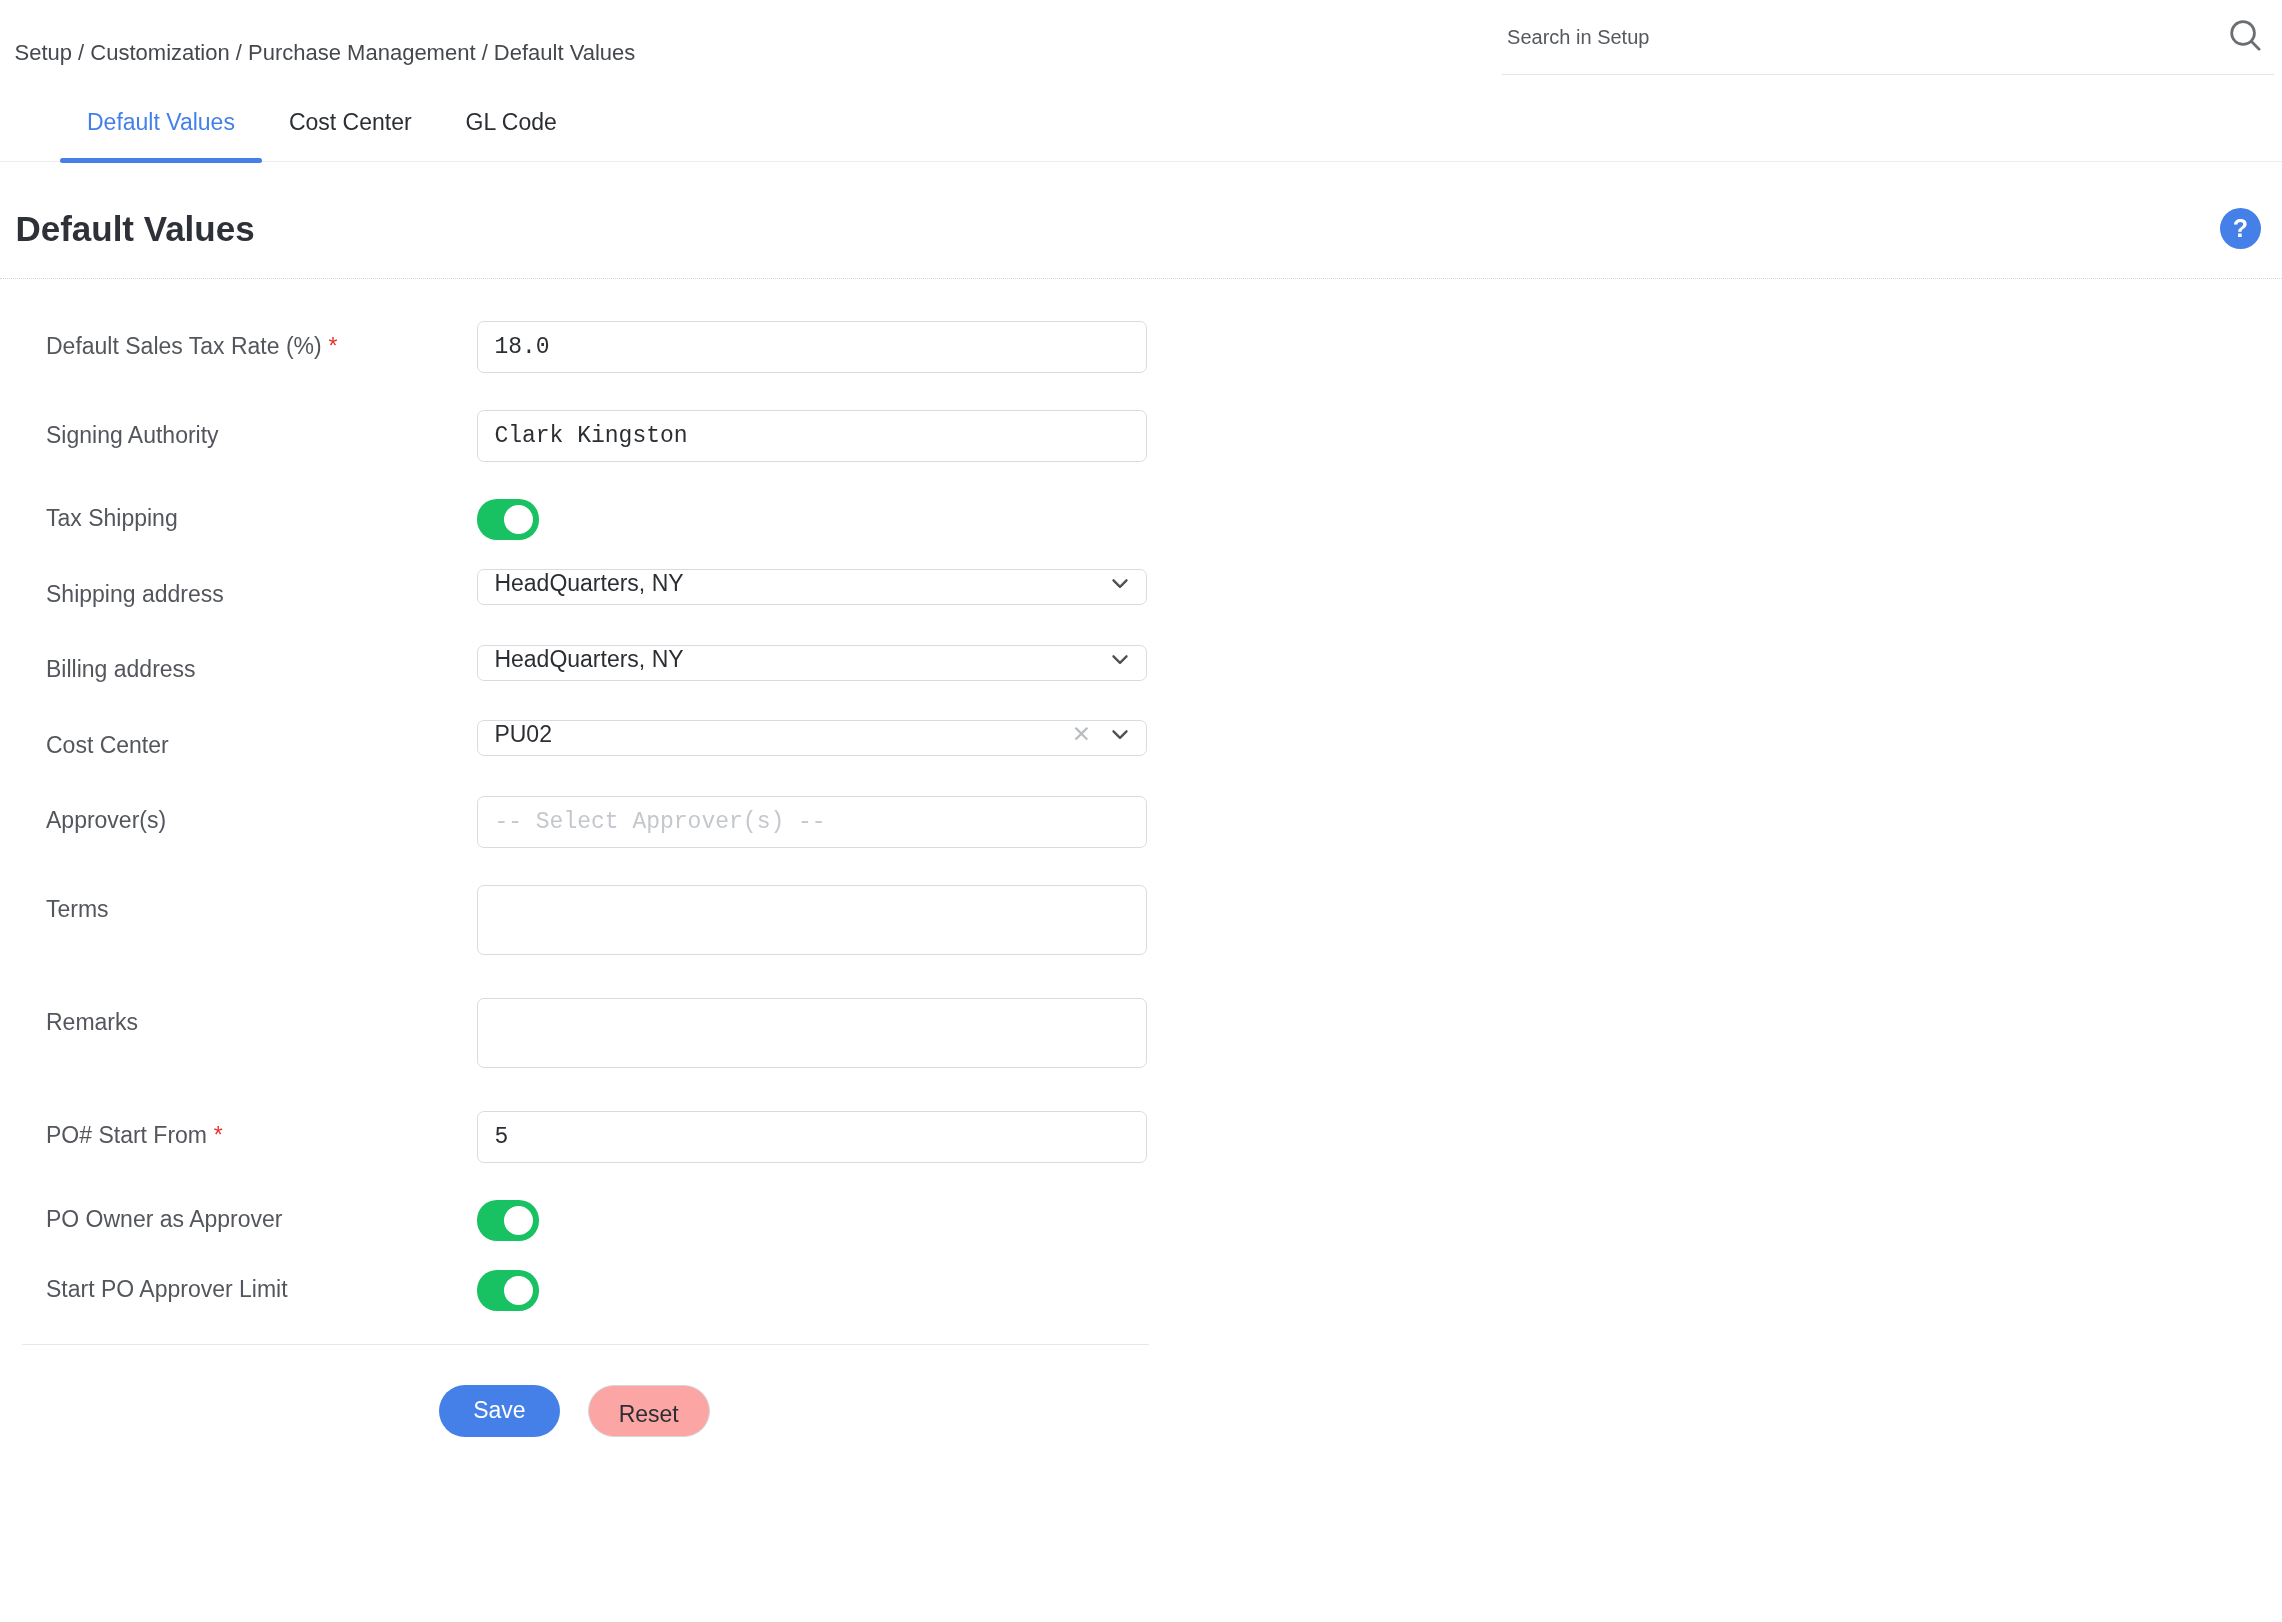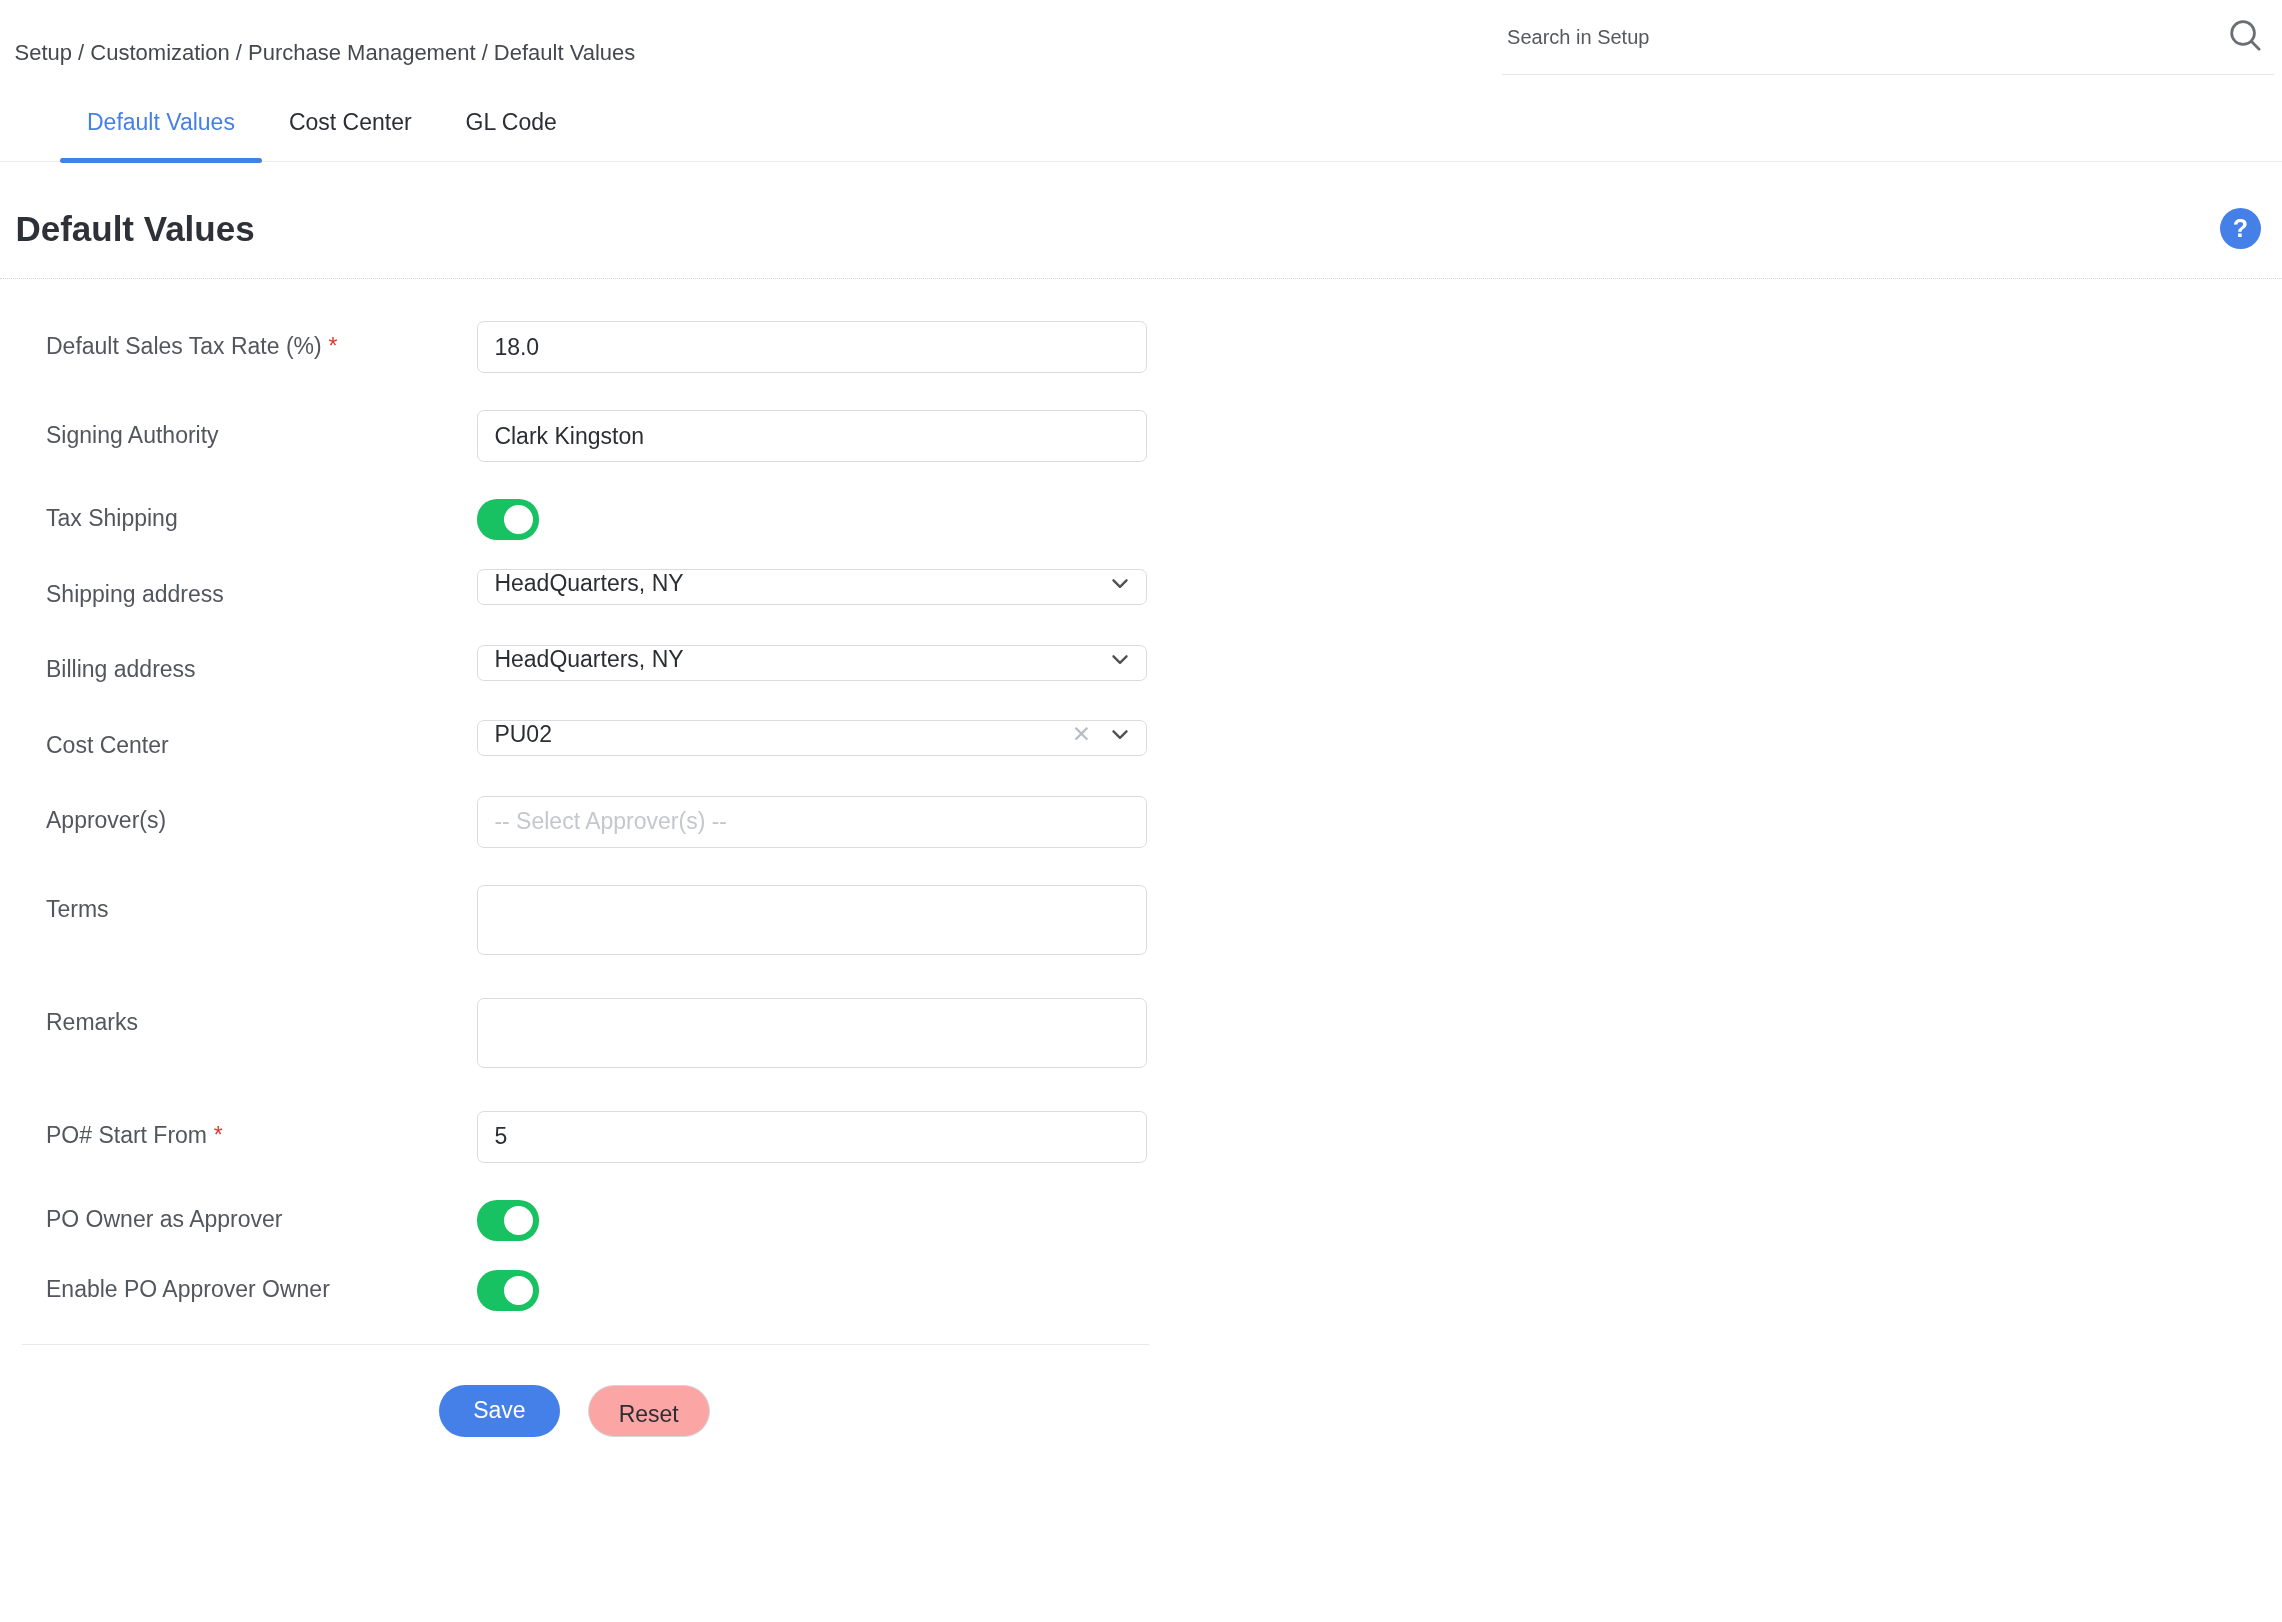--- a/index.html
+++ b/index.html
@@ -37,21 +37,21 @@
   
   .form{padding:42px 0 0 46px;width:1149px;}
   .row{display:flex;align-items:flex-start;margin-bottom:37px;gap:48px;}
   .row label{width:383px;flex:0 0 383px;font-size:23px;color:var(--label);padding-top:11.6px;}
   .row-toggle{margin-bottom:29px;}
   .row-toggle label{padding-top:5.8px;}
   .row-tall{margin-bottom:43px;}
   .req{color:var(--required);margin-left:6.8px;font-size:23px;}
 
   .input, .select, .textarea{width:670px;border:1px solid var(--border);border-radius:6.8px;background:#fff;font-size:23px;color:#2b2e33;}
-  .input{height:52px;padding:0 15.4px 0 16.4px;outline:none;}
+  .input{height:52px;padding:0 15.4px 0 16.4px;outline:none;font-family:Liberation Mono, monospace;}
   .input::placeholder{color:var(--placeholder);opacity:1;}
   .textarea{height:70px;resize:none;padding:9.7px 15.4px;outline:none;}
   .textarea.short{height:70px;}
 
   .select{height:36px;display:flex;align-items:flex-start;padding:0 13.5px 0 16.4px;cursor:pointer;}
   .select .value{flex:1;}
   .clear-x{color:#b9bdc3;font-size:23px;margin-right:15.4px;cursor:pointer;}
   .chevron{flex:0 0 auto;}
 
   .toggle{position:relative;width:62px;height:41px;border-radius:20px;background:var(--toggle-on);cursor:pointer;}
@@ -162,21 +162,21 @@
 
 
   <div class="row row-toggle">
     <label><span>PO Owner as Approver</span></label>
     <div class="toggle">
         <div class="knob"></div>
       </div>
   </div>
 
   <div class="row row-toggle">
-    <label><span>Enable PO Approver Owner</span></label>
+    <label><span>Start PO Approver Limit</span></label>
     <div class="toggle">
         <div class="knob"></div>
       </div>
   </div>
 
   <div class="divider"></div>
 
   <div class="actions">
     <button class="btn btn-save">Save</button>
     <button class="btn btn-reset">Reset</button>

